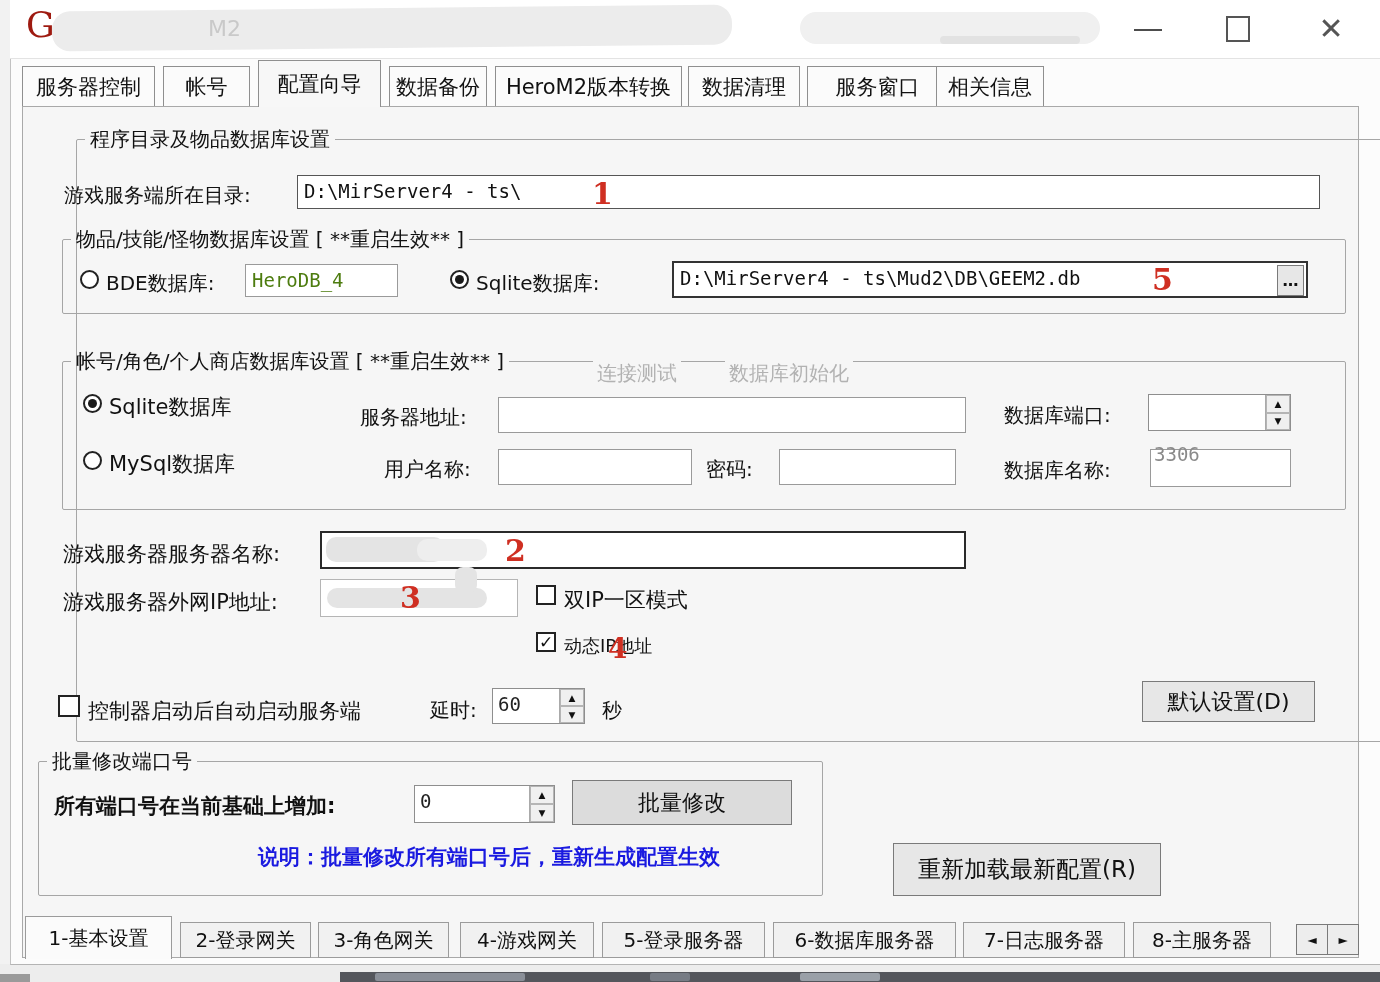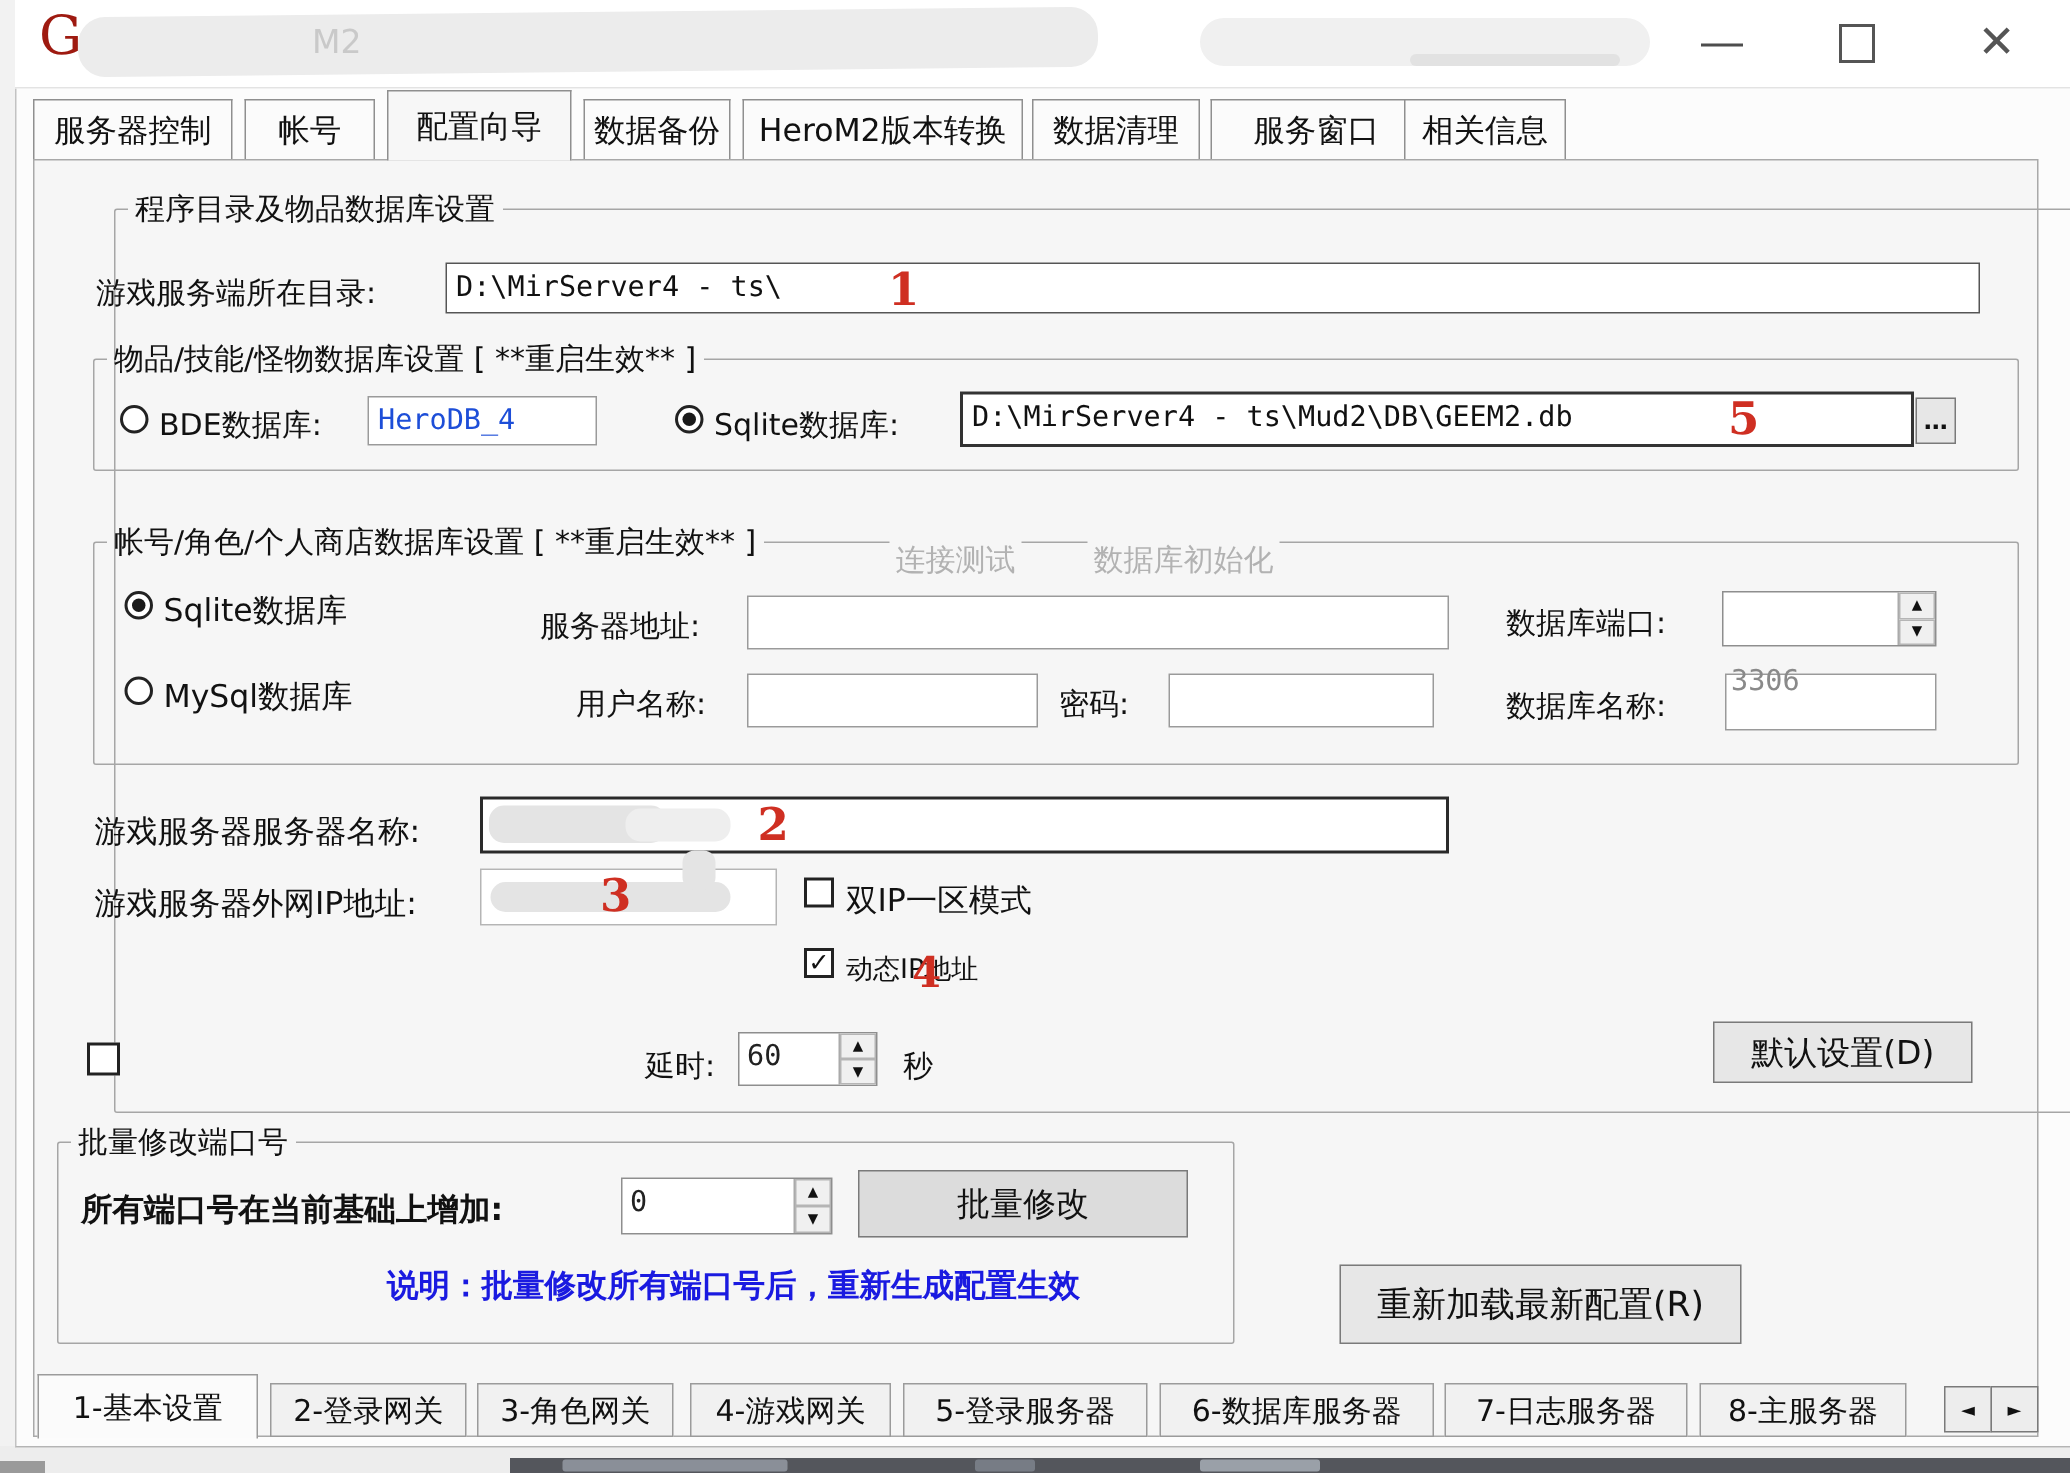--- a/index.html
+++ b/index.html
@@ -16,21 +16,21 @@
   .ctl-close{font-size:30px;color:#555;font-weight:300;line-height:1;}
   .tab{position:absolute;top:66px;height:40px;background:#fbfbfb;border:1px solid #8f8f8f;border-bottom:none;display:flex;align-items:center;justify-content:center;font-size:21px;color:#111;box-sizing:border-box;}
   .tab.active{top:60px;height:47px;background:#f7f7f7;z-index:3;}
   .panel{position:absolute;left:22px;top:106px;width:1337px;height:852px;background:#f6f6f6;border:1px solid #a9a9a9;box-sizing:border-box;z-index:1;}
   fieldset{position:absolute;border:1px solid #a6a6a6;border-radius:2px;margin:0;padding:0;box-sizing:border-box;z-index:2;}
   legend{font-size:20px;color:#111;padding:0 5px;margin-left:8px;white-space:nowrap;}
   .lbl{position:absolute;font-size:20px;color:#111;white-space:nowrap;z-index:4;}
   .inputbox{position:absolute;background:#fff;border:1px solid #555;box-sizing:border-box;font-family:"DejaVu Sans Mono",monospace;font-size:19px;color:#111;padding:4px 6px;overflow:hidden;white-space:nowrap;z-index:4;}
   .inputbox.light{border-color:#9a9a9a;}
   .inputbox.dark{border:2px solid #2a2a2a;}
-  .graytext{color:#1d4ed8;}
+  .graytext{color:#4d7c0f;}
   .annot{position:absolute;color:#cf2f22;font-size:30px;font-weight:700;z-index:9;font-family:"DejaVu Serif",serif;}
   .radio{position:absolute;width:19px;height:19px;border:2px solid #222;border-radius:50%;background:#fff;box-sizing:border-box;z-index:5;}
   .radio.sel::after{content:"";position:absolute;left:3px;top:3px;width:9px;height:9px;border-radius:50%;background:#1a1a1a;}
   .check{position:absolute;width:20px;height:20px;border:2px solid #222;background:#fff;box-sizing:border-box;z-index:5;font-size:17px;line-height:16px;text-align:center;color:#111;font-weight:700;}
   .btn{position:absolute;background:#e7e7e7;border:1px solid #7a7a7a;display:flex;align-items:center;justify-content:center;font-size:22px;color:#111;box-sizing:border-box;z-index:5;}
   .spin{position:absolute;background:#fff;border:1px solid #8e8e8e;box-sizing:border-box;z-index:5;display:flex;}
   .spin .val{flex:1;font-size:19px;padding:4px 5px;font-family:"DejaVu Sans Mono",monospace;color:#222;}
   .spin .arrows{width:24px;display:flex;flex-direction:column;border-left:1px solid #aaa;}
   .spin .arrows span{flex:1;display:flex;align-items:center;justify-content:center;font-size:9px;background:#f0f0f0;border:1px solid #b5b5b5;color:#111;}
   .glink{position:absolute;font-size:20px;color:#b2b2b2;z-index:6;background:#f6f6f6;padding:0 4px;white-space:nowrap;}
@@ -103,21 +103,21 @@
   <div class="annot" style="left:592px;top:176px;">1</div>
 
   <fieldset style="left:62px;top:226px;width:1284px;height:88px;">
     <legend>物品/技能/怪物数据库设置 [ **重启生效** ]</legend>
   </fieldset>
   <div class="radio" style="left:80px;top:270px;"></div>
   <div class="lbl" style="left:106px;top:270px;">BDE数据库:</div>
   <div class="inputbox light graytext" style="left:245px;top:264px;width:153px;height:33px;">HeroDB_4</div>
   <div class="radio sel" style="left:450px;top:270px;"></div>
   <div class="lbl" style="left:476px;top:270px;">Sqlite数据库:</div>
-  <div class="inputbox" style="left:640px;top:261px;width:636px;height:37px;border-width:2px;border-color:#333;">D:\MirServer4 - ts\Mud2\DB\GEEM2.db</div>
+  <div class="inputbox" style="left:672px;top:261px;width:636px;height:37px;border-width:2px;border-color:#333;">D:\MirServer4 - ts\Mud2\DB\GEEM2.db</div>
   <div class="annot" style="left:1152px;top:262px;">5</div>
   <div class="btn" style="left:1277px;top:265px;width:27px;height:31px;font-size:16px;font-weight:700;">…</div>
 
   <fieldset style="left:62px;top:348px;width:1284px;height:162px;">
     <legend>帐号/角色/个人商店数据库设置  [ **重启生效** ]</legend>
   </fieldset>
   <div class="radio sel" style="left:83px;top:394px;"></div>
   <div class="lbl" style="left:109px;top:393px;font-size:21px;">Sqlite数据库</div>
   <div class="radio" style="left:83px;top:451px;"></div>
   <div class="lbl" style="left:109px;top:450px;font-size:21px;">MySql数据库</div>
@@ -157,20 +157,21 @@
   <div class="annot" style="left:400px;top:580px;">3</div>
 
   <div class="check" style="left:536px;top:585px;"></div>
   <div class="lbl" style="left:564px;top:586px;font-size:21px;">双IP一区模式</div>
 
   <div class="check" style="left:536px;top:632px;"><span>✓</span></div>
   <div class="lbl" style="left:564px;top:634px;font-size:18px;">动态IP地址</div>
   <div class="annot" style="left:608px;top:632px;font-size:28px;">4</div>
 
   <div class="check" style="left:58px;top:695px;width:22px;height:22px;"></div>
+  <div class="lbl" style="left:88px;top:697px;font-size:21px;">控制器启动后自动启动服务端</div>
   <div class="lbl" style="left:430px;top:697px;">延时:</div>
   <div class="spin" style="left:492px;top:688px;width:93px;height:36px;">
     <span class="val">60</span>
     <span class="arrows">
         <span>▲</span>
         <span>▼</span>
       </span>
   </div>
   <div class="lbl" style="left:602px;top:697px;">秒</div>
   <div class="btn" style="left:1142px;top:681px;width:173px;height:41px;">默认设置(D)</div>

